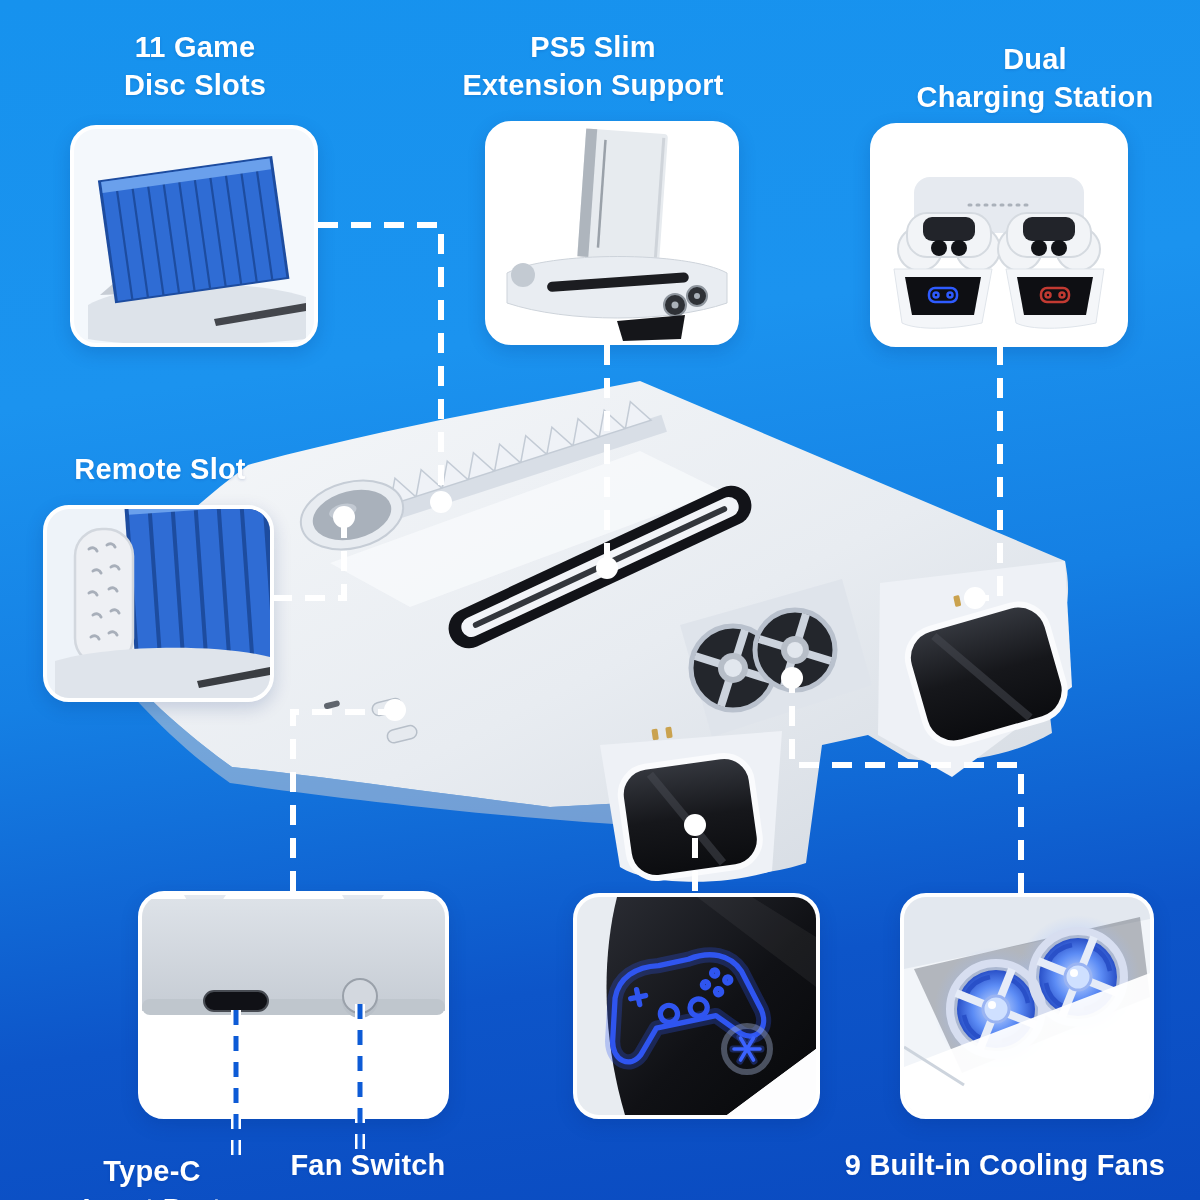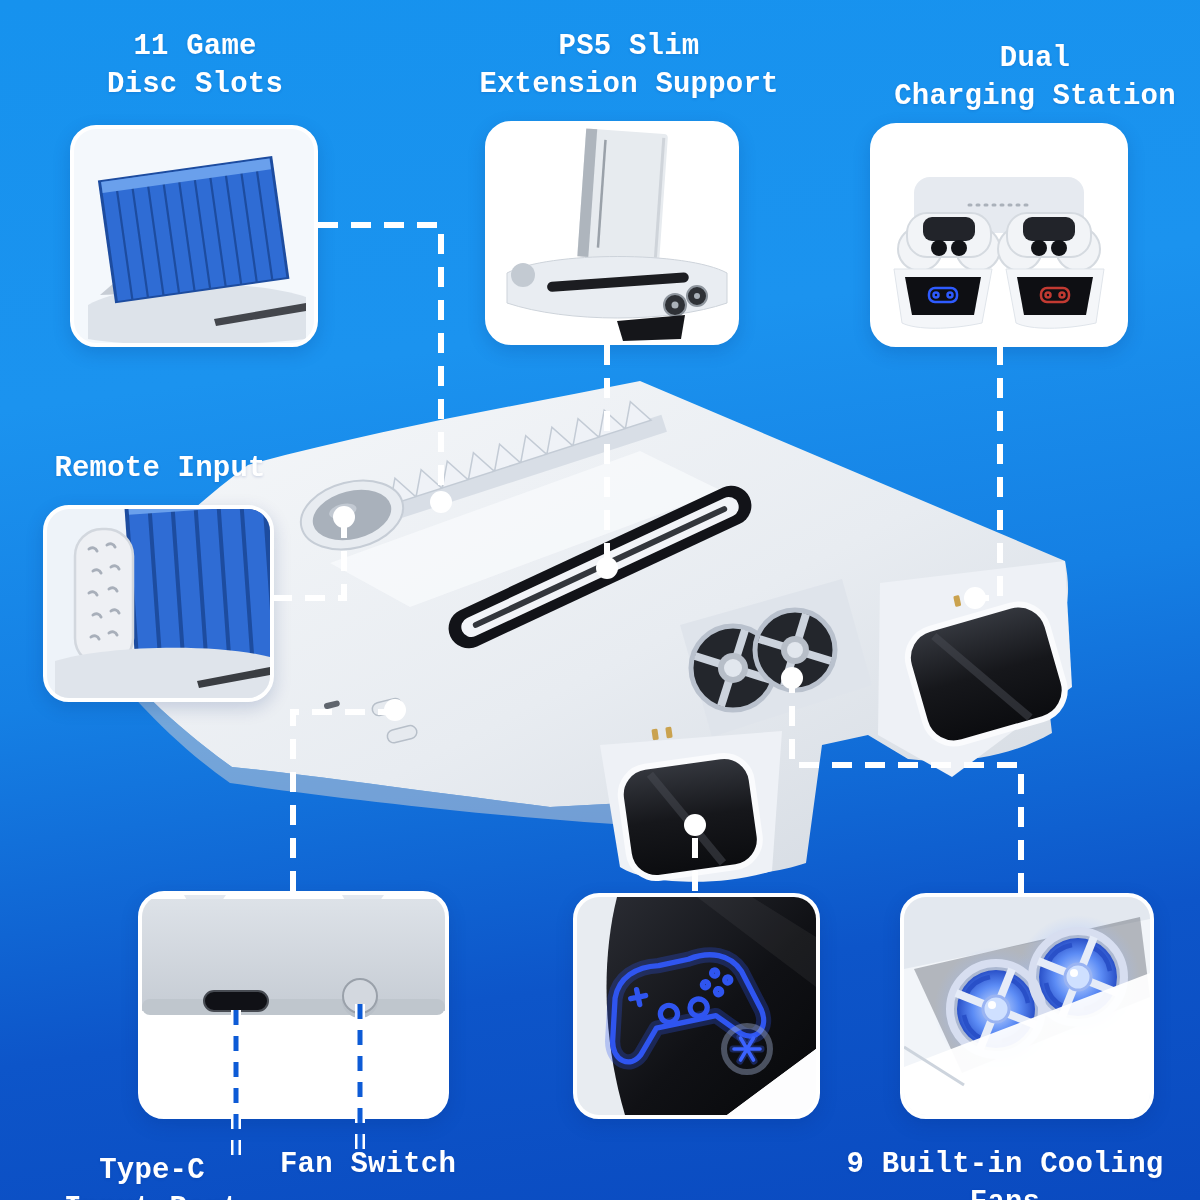--- a/index.html
+++ b/index.html
@@ -1,19 +1,19 @@
 <!DOCTYPE html>
 <html><head>
 <meta charset="utf-8">
 <style>
   html,body{margin:0;padding:0;background:#0a4ac0;}
   #canvas{
     position:relative;width:1200px;height:1200px;overflow:hidden;
     background:linear-gradient(172deg,#1692ee 0%,#1b93ef 30%,#1580e4 52%,#0d55c9 78%,#0a4ac0 100%);
-    font-family:Liberation Mono, monospace;
+    font-family:Liberation Sans, sans-serif;
   }
   .callout-label{
     position:absolute;color:#ffffff;font-weight:700;font-size:29px;line-height:38px;
     text-align:center;white-space:pre-line;letter-spacing:.2px;
     text-shadow:0 1px 3px rgba(0,40,120,.18);
   }
   .inset{
     position:absolute;background:#ffffff;border:4px solid #ffffff;border-radius:26px;
     overflow:hidden;box-shadow:0 6px 18px rgba(4,40,110,.18);
   }
@@ -388,23 +388,23 @@
     <g>
       <path class="port-line-casing" d="M236 1010 V1158"></path>
       <path class="port-line" d="M236 1010 V1158"></path>
       <path class="port-line-casing" d="M360 1004 V1158"></path>
       <path class="port-line" d="M360 1004 V1158"></path>
     </g>
   </svg>
 
   <div class="callout-label" style="left:70px;top:28px;width:250px;">11 Game
 Disc Slots</div>
-  <div class="callout-label" style="left:449px;top:28px;width:360px;">PS5 Slim
+  <div class="callout-label" style="left:413px;top:28px;width:360px;">PS5 Slim
 Extension Support</div>
   <div class="callout-label" style="left:860px;top:28px;width:350px;margin-top:12px;">Dual
 Charging Station</div>
-  <div class="callout-label" style="left:35px;top:450px;width:250px;">Remote Input</div>
+  <div class="callout-label" style="left:35px;top:450px;width:250px;">Remote Slot</div>
   <div class="callout-label" style="left:52px;top:1152px;width:200px;">Type-C
 Input Port</div>
   <div class="callout-label" style="left:268px;top:1146px;width:200px;">Fan Switch</div>
   <div class="callout-label" style="left:810px;top:1146px;width:390px;">9 Built-in Cooling Fans</div>
 
 </div>
 
 </body></html>

